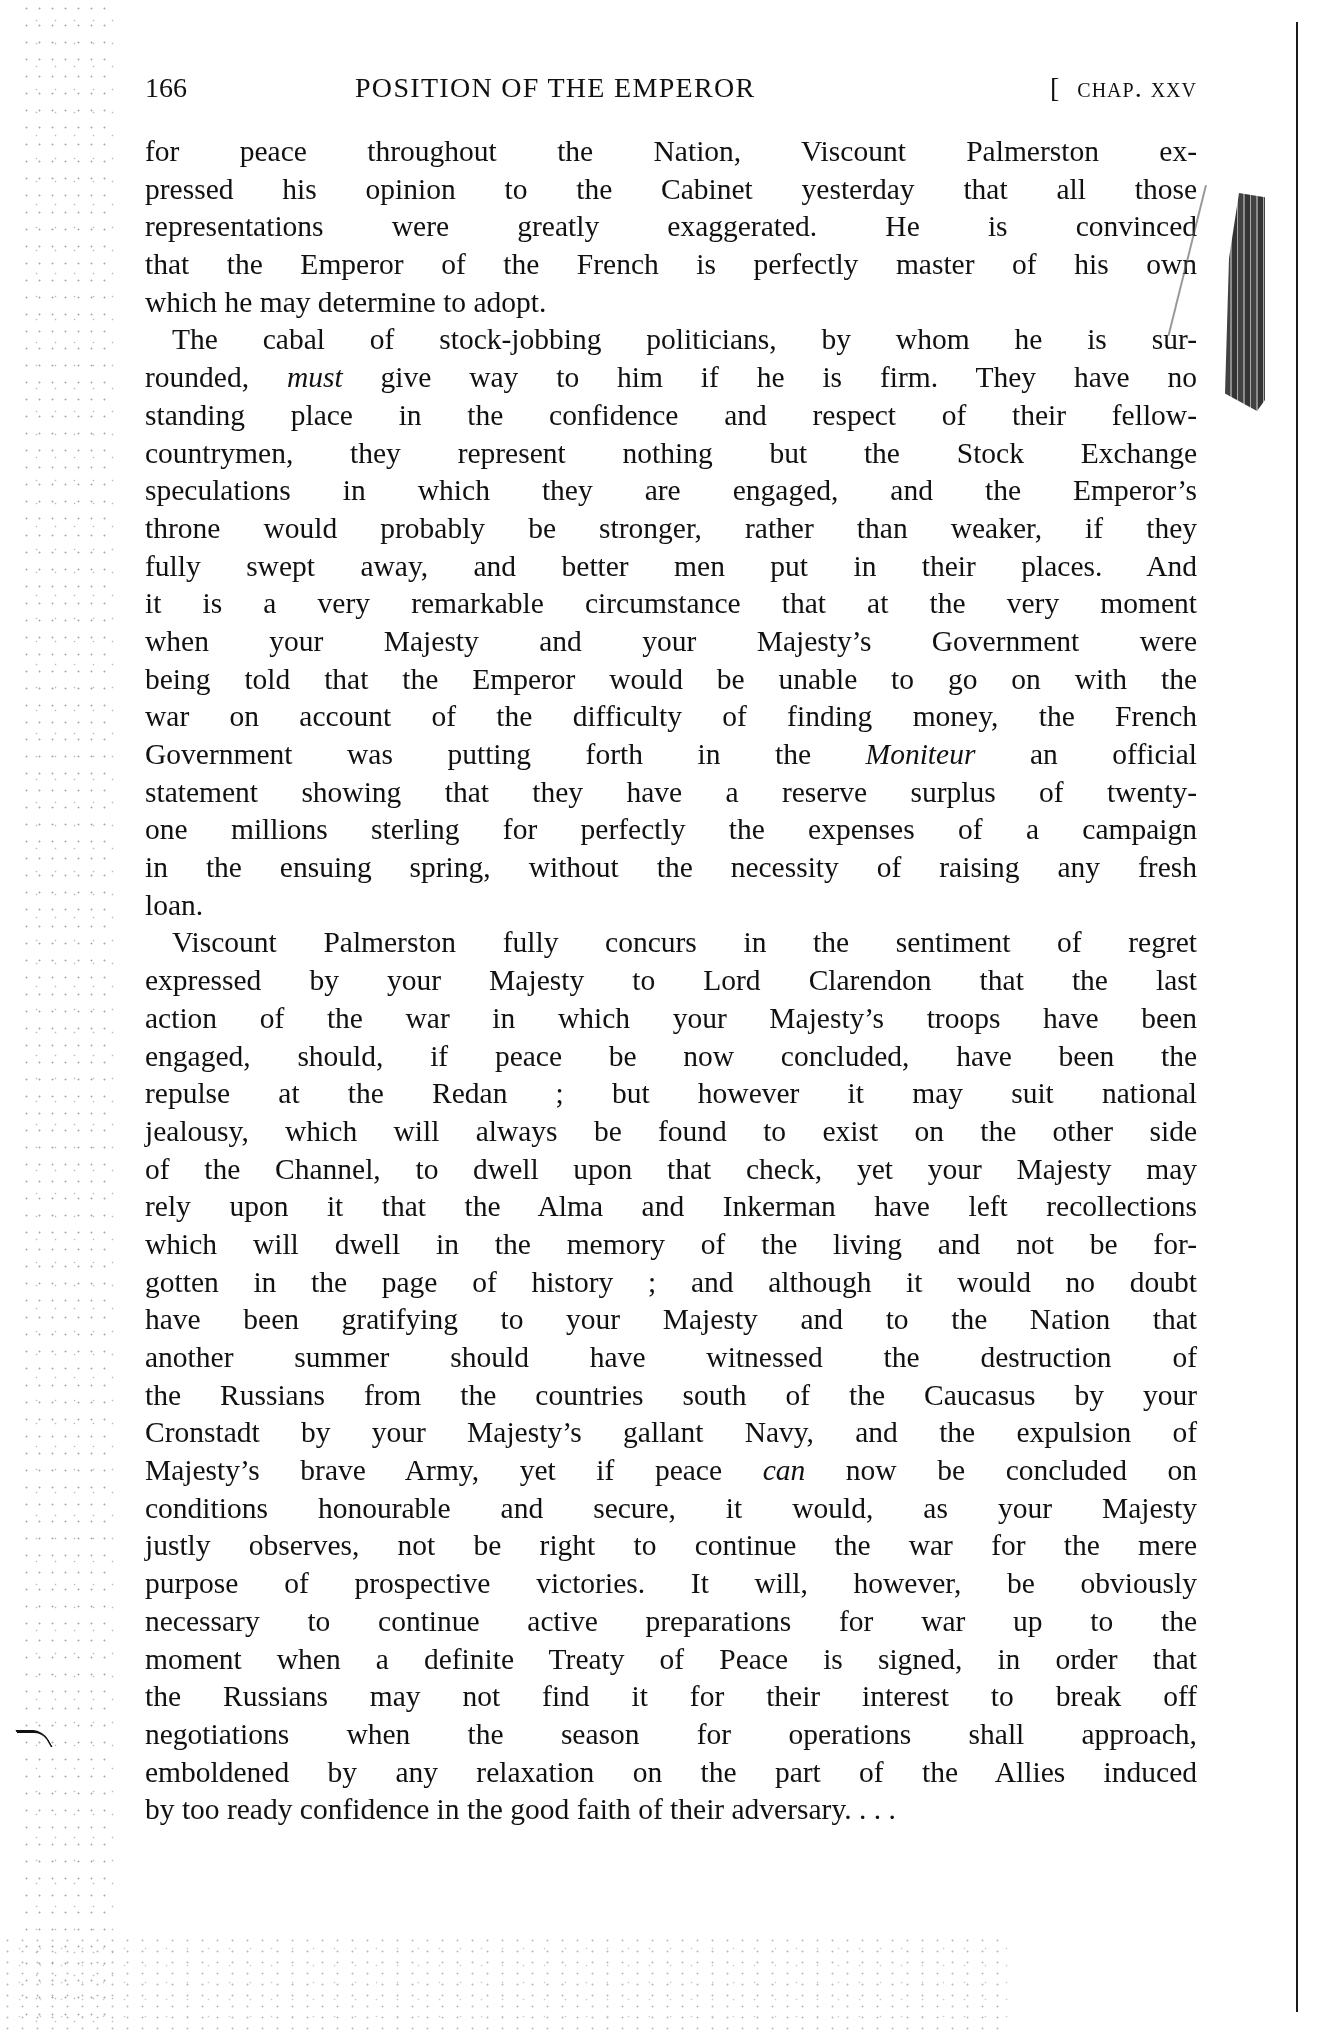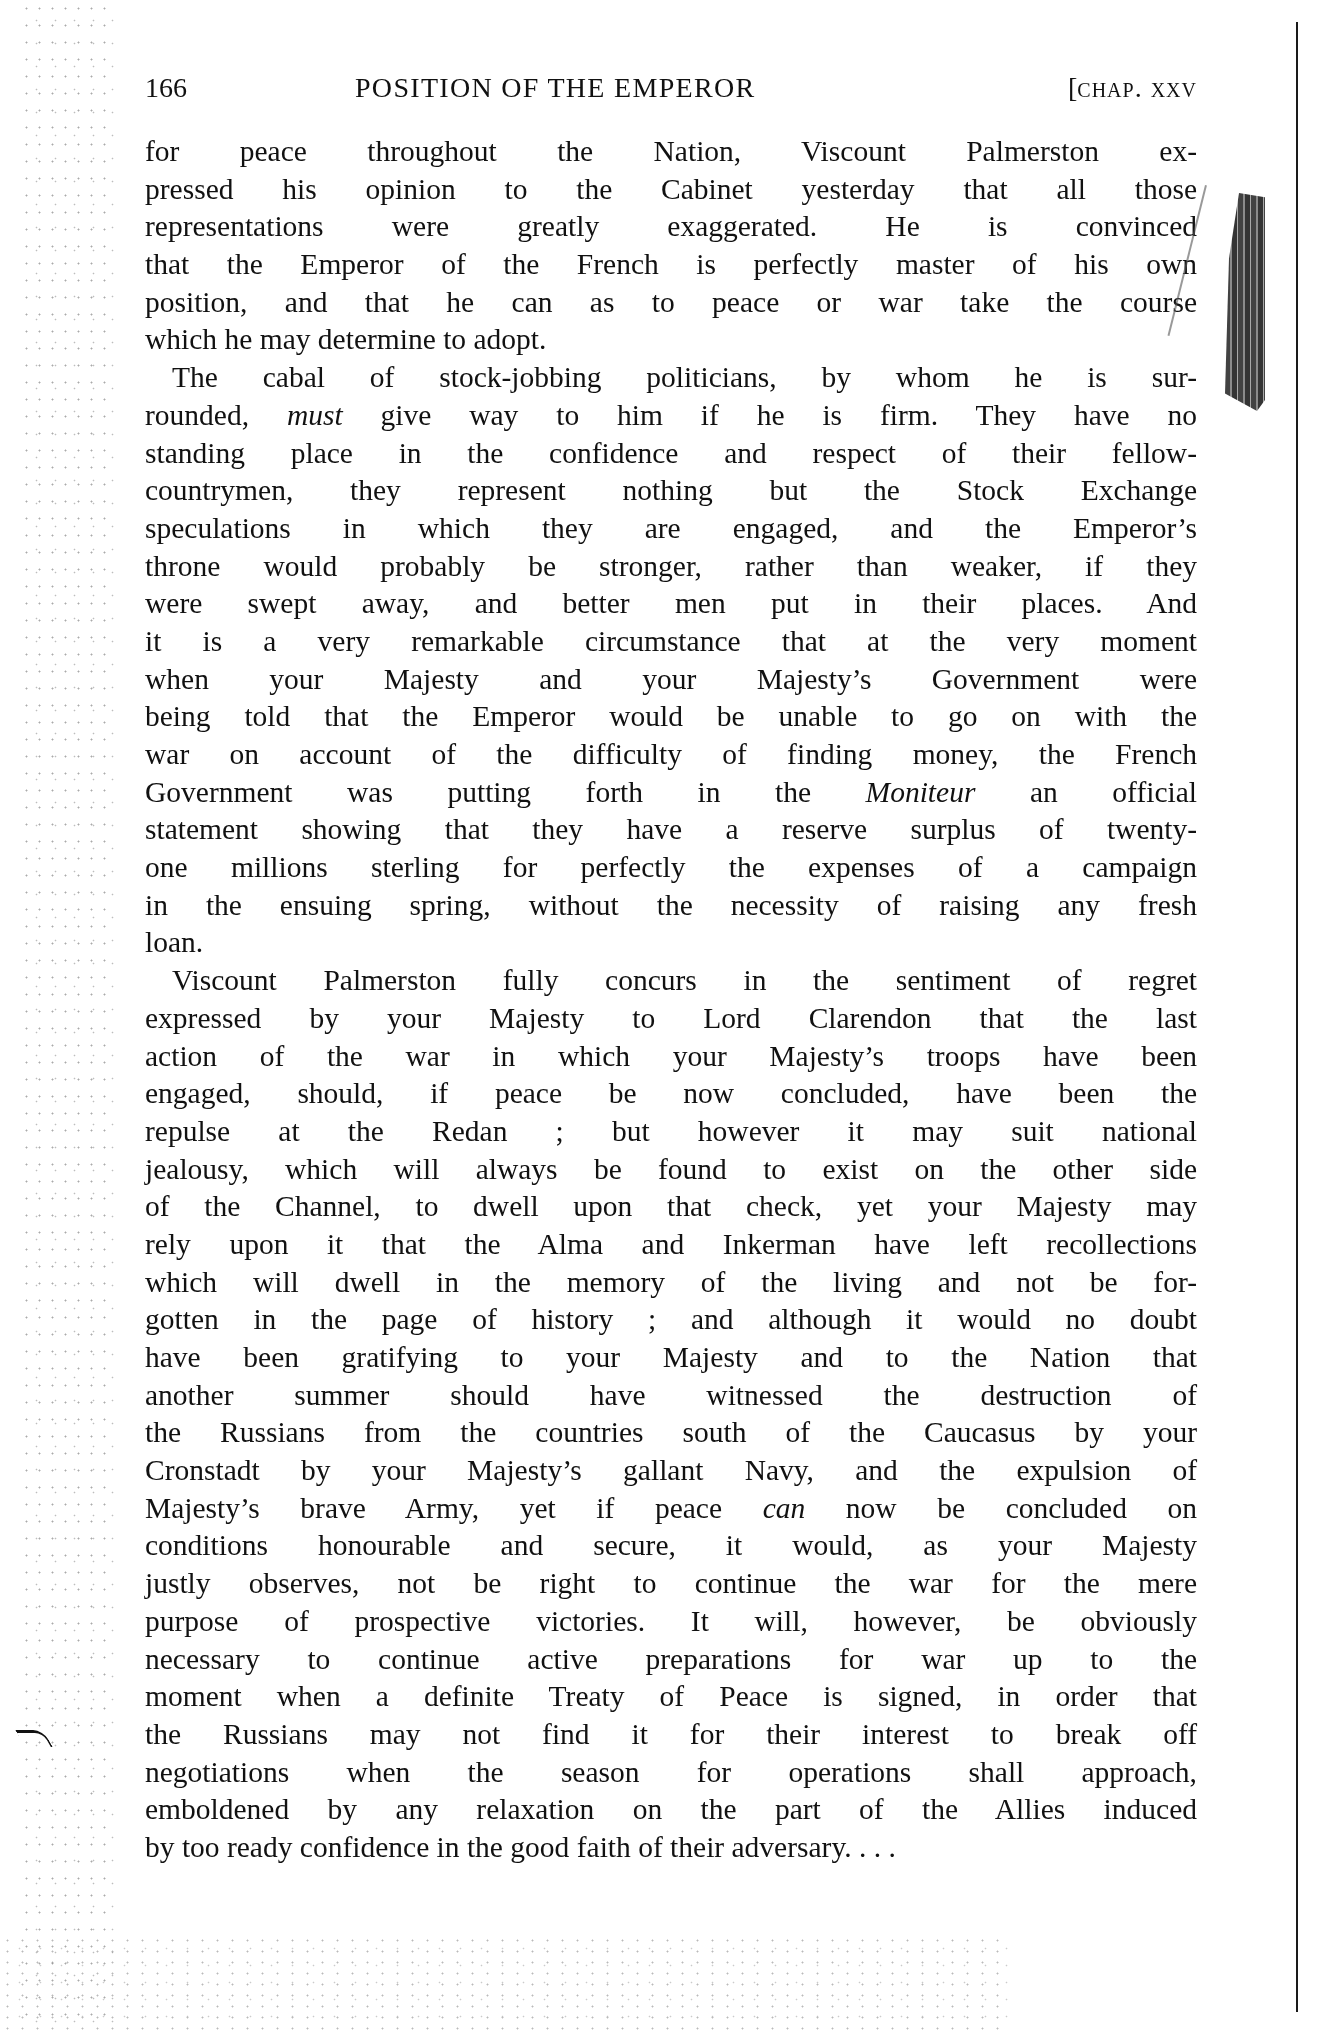--- a/index.html
+++ b/index.html
@@ -5,21 +5,21 @@
   html, body { margin: 0; padding: 0; background: #ffffff; }
   body { width: 1326px; height: 2030px; position: relative; overflow: hidden; }
   .page { position: absolute; left: 0; top: 0; width: 1326px; height: 2030px; background: #ffffff; }
   .running-head {
     position: absolute; left: 145px; top: 70px; width: 1052px; height: 36px;
     font-family: "Liberation Serif", "DejaVu Serif", serif; color: #111;
   }
   .folio { position: absolute; left: 0; top: 0; font-size: 28px; line-height: 36px; }
   .head-title { position: absolute; left: 190px; top: 0; font-size: 28px; line-height: 36px; letter-spacing: 1.3px; margin-left: 20px; }
   .head-chapter { position: absolute; right: 0; top: 0; font-size: 28px; line-height: 36px; }
-  .head-chapter .sc { font-variant: small-caps; letter-spacing: 1px; }
+  .head-chapter .sc { font-variant: small-caps; letter-spacing: 1px; margin-left: 18px; }
   .body-text {
     position: absolute; left: 145px; top: 133px; width: 1052px;
     font-family: "Liberation Serif", "DejaVu Serif", serif;
     font-size: 29.5px; color: #111;
   }
   .line {
     height: 37.7px; line-height: 37.7px; white-space: nowrap;
     text-align: justify; text-align-last: justify;
   }
   .line.last { text-align-last: left; }
@@ -75,31 +75,30 @@
     <span class="head-title">POSITION OF THE EMPEROR</span>
     <span class="head-chapter"><span>[</span><span class="sc">chap. xxv</span></span>
   </div>
 
   <div class="body-text" id="body-text">
       <div>
         <div class="line">for peace throughout the Nation, Viscount Palmerston ex-</div>
         <div class="line">pressed his opinion to the Cabinet yesterday that all those</div>
         <div class="line">representations were greatly exaggerated.  He is convinced</div>
         <div class="line">that the Emperor of the French is perfectly master of his own</div>
-        <div class="line">position, and that he can as to peace or war take the course</div>
         <div class="line last">which he may determine to adopt.</div>
       </div>
       <div>
         <div class="line indent">The cabal of stock-jobbing politicians, by whom he is sur-</div>
         <div class="line">rounded, <em>must</em> give way to him if he is firm.  They have no</div>
         <div class="line">standing place in the confidence and respect of their fellow-</div>
         <div class="line">countrymen, they represent nothing but the Stock Exchange</div>
         <div class="line">speculations in which they are engaged, and the Emperor’s</div>
         <div class="line">throne would probably be stronger, rather than weaker, if they</div>
-        <div class="line">were swept away, and better men put in their places.  And</div>
+        <div class="line">fully swept away, and better men put in their places.  And</div>
         <div class="line">it is a very remarkable circumstance that at the very moment</div>
         <div class="line">when your Majesty and your Majesty’s Government were</div>
         <div class="line">being told that the Emperor would be unable to go on with the</div>
         <div class="line">war on account of the difficulty of finding money, the French</div>
         <div class="line">Government was putting forth in the <em>Moniteur</em> an official</div>
         <div class="line">statement showing that they have a reserve surplus of twenty-</div>
         <div class="line">one millions sterling for perfectly the expenses of a campaign</div>
         <div class="line">in the ensuing spring, without the necessity of raising any fresh</div>
         <div class="line last">loan.</div>
       </div>

